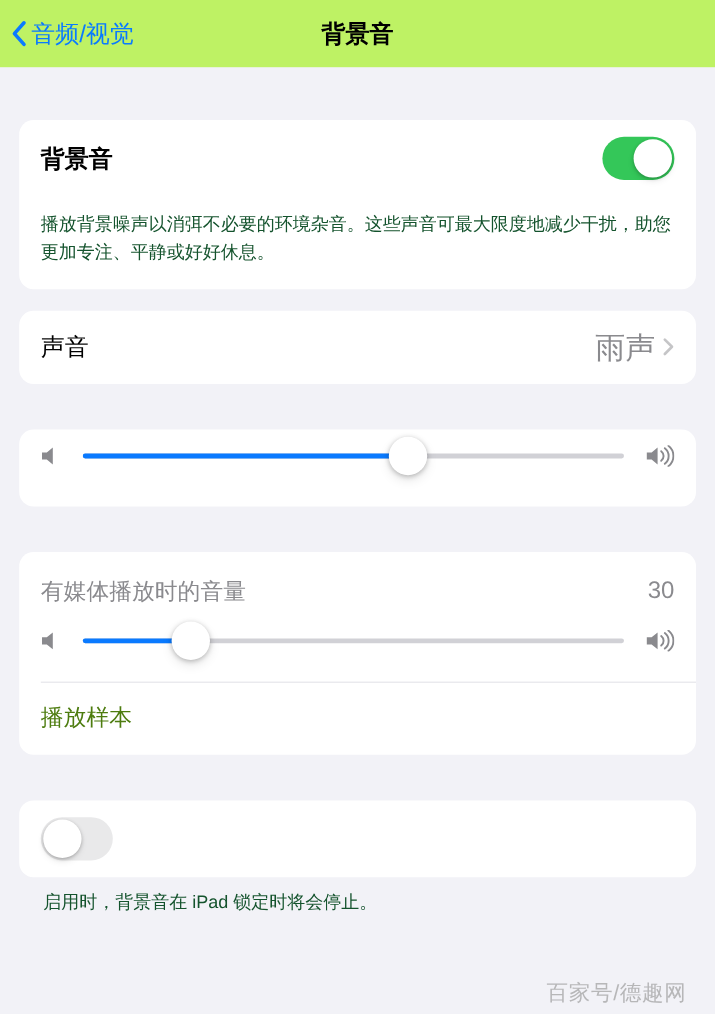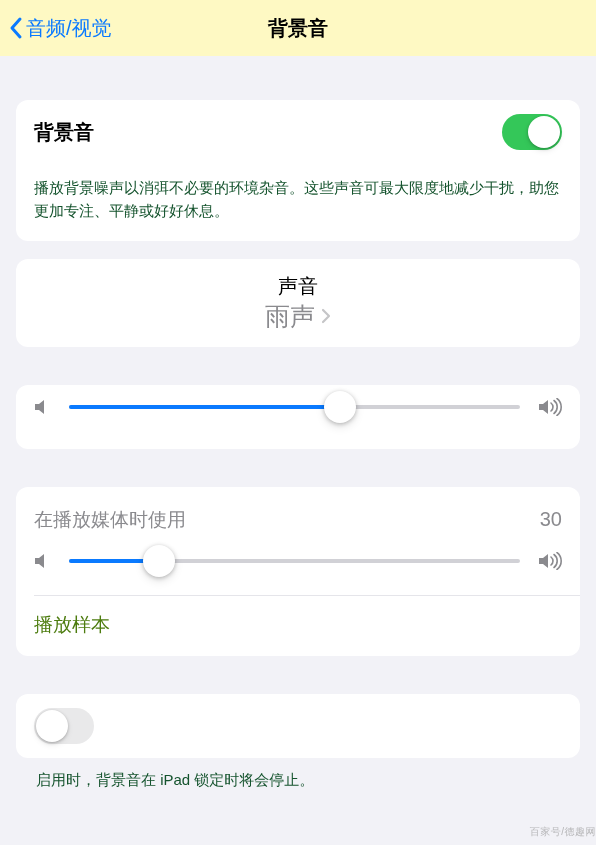--- a/index.html
+++ b/index.html
@@ -16,21 +16,21 @@
       overflow: hidden;
       position: relative;
     }
 
     
     .navbar {
       height: 56px;
       display: flex;
       align-items: center;
       position: relative;
-      background: #fef9c3;
+      background: #bef264;
       border-bottom: 0;
     }
     .nav-back {
       display: flex;
       align-items: center;
       padding-left: 8px;
       color: #0a7aff;
       font-size: 20px;
       cursor: pointer;
       font-weight: 400;
@@ -185,23 +185,23 @@
     }
 
     .chevron { color: #c5c5c7; display:flex; }
     .sep {
       height: 1px;
       background: #e5e5ea;
       margin-left: 18px;
     }
     .watermark {
       position: absolute;
-      right: 0;
+      right: 24px;
       bottom: 6px;
-      font-size: 10px;
+      font-size: 18px;
       color: rgba(150,150,150,.65);
       letter-spacing: .5px;
       pointer-events: none;
     }
   </style>
 </head>
 <body>
 
 <div class="navbar">
   <div class="nav-back">
@@ -223,21 +223,21 @@
       <div class="toggle on">
           <div class="knob"></div>
         </div>
     </div>
     <div class="footer-text">播放背景噪声以消弭不必要的环境杂音。这些声音可最大限度地减少干扰，助您更加专注、平静或好好休息。</div>
   </div>
 
   <div style="height:18px;"></div>
 
   <div class="group">
-    <div class="row tall" style="cursor:pointer;flex-direction:column;">
+    <div class="row tall" style="cursor:pointer;">
       <span class="label-reg">声音</span>
       <div class="row-value">
         <span class="value-text">雨声</span>
         <span class="chevron">
           <svg width="10" height="16" viewBox="0 0 10 16" fill="none">
             <path d="M2 2 L8 8 L2 14" stroke="#c5c5c7" stroke-width="2.2" stroke-linecap="round" stroke-linejoin="round"></path>
           </svg>
         </span>
       </div>
     </div>
@@ -265,21 +265,21 @@
           <path d="M19 .5c2.6 2 4.2 5 4.2 8.5S21.6 15.5 19 17.5" stroke="#8a8a8e" stroke-width="1.6" fill="none" stroke-linecap="round"></path>
         </svg>
       </span>
     </div>
   </div>
 
   <div class="spacer-md"></div>
 
   <div class="group">
     <div class="row" style="padding-top:20px;padding-bottom:6px;">
-      <span class="label-gray">在播放媒体时使用</span>
+      <span class="label-gray">有媒体播放时的音量</span>
       <span class="label-num">30</span>
     </div>
     <div class="slider-row mid">
       <span class="vol-icon">
         <svg width="17" height="18" viewBox="0 0 17 18" fill="#8a8a8e">
             <path d="M1 6h4l5-4v14l-5-4H1z"></path>
           </svg>
       </span>
       <div class="slider">
         <div class="track"></div>

